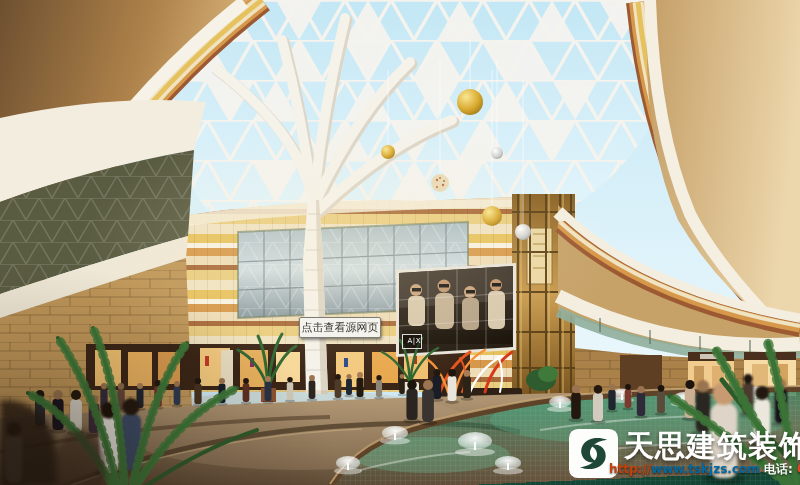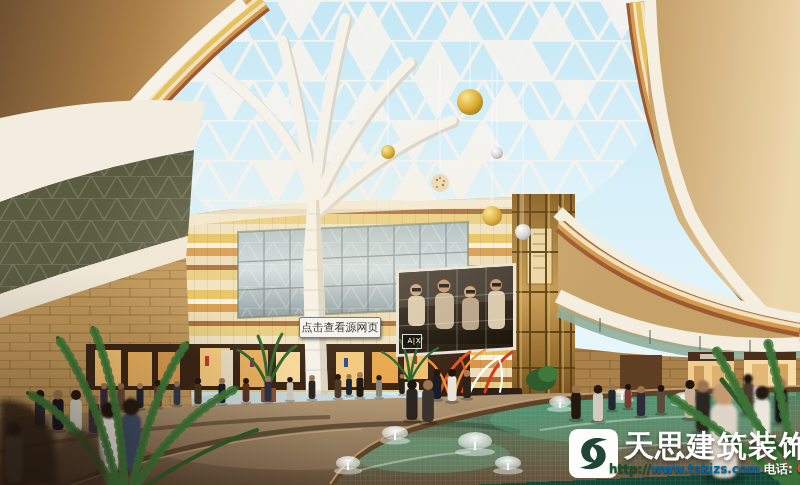--- a/index.html
+++ b/index.html
@@ -10,21 +10,21 @@
            background:#f4f3ee;border:1px solid #7d7d76;border-radius:2px;color:#36362f;
            font-size:11px;text-align:center;box-shadow:1px 2px 3px rgba(0,0,0,.45);cursor:pointer;}
   .ax{position:absolute;left:402px;top:334px;width:18px;height:13px;line-height:13px;
       border:1px solid rgba(255,255,255,.85);background:rgba(18,14,9,.55);color:#fff;
       font-size:7px;text-align:right;letter-spacing:.5px;}
   .wm{position:absolute;left:11px;top:0;width:800px;height:485px;pointer-events:none;}
   .wm-brand{position:absolute;left:613px;top:426px;font-size:30px;font-weight:bold;color:#fff;
             letter-spacing:1px;white-space:nowrap;text-shadow:0 2px 4px rgba(0,0,0,.55);}
   .wm-contact{position:absolute;left:598px;top:461px;width:202px;font-size:12px;font-weight:bold;
               white-space:nowrap;text-align:right;text-shadow:0 1px 2px rgba(0,0,0,.65);}
-  .wm-contact .proto{color:#14532d;}
+  .wm-contact .proto{color:#c2410c;}
   .wm-contact .dom{color:#0369a1;}
   .wm-contact .tel-label{color:#fff;}
   .wm-contact .tel{color:#e8442a;}
 </style>
 </head>
 <body>
 
 <div class="stage">
 <svg width="800" height="485" viewBox="0 0 800 485">
   <defs>

